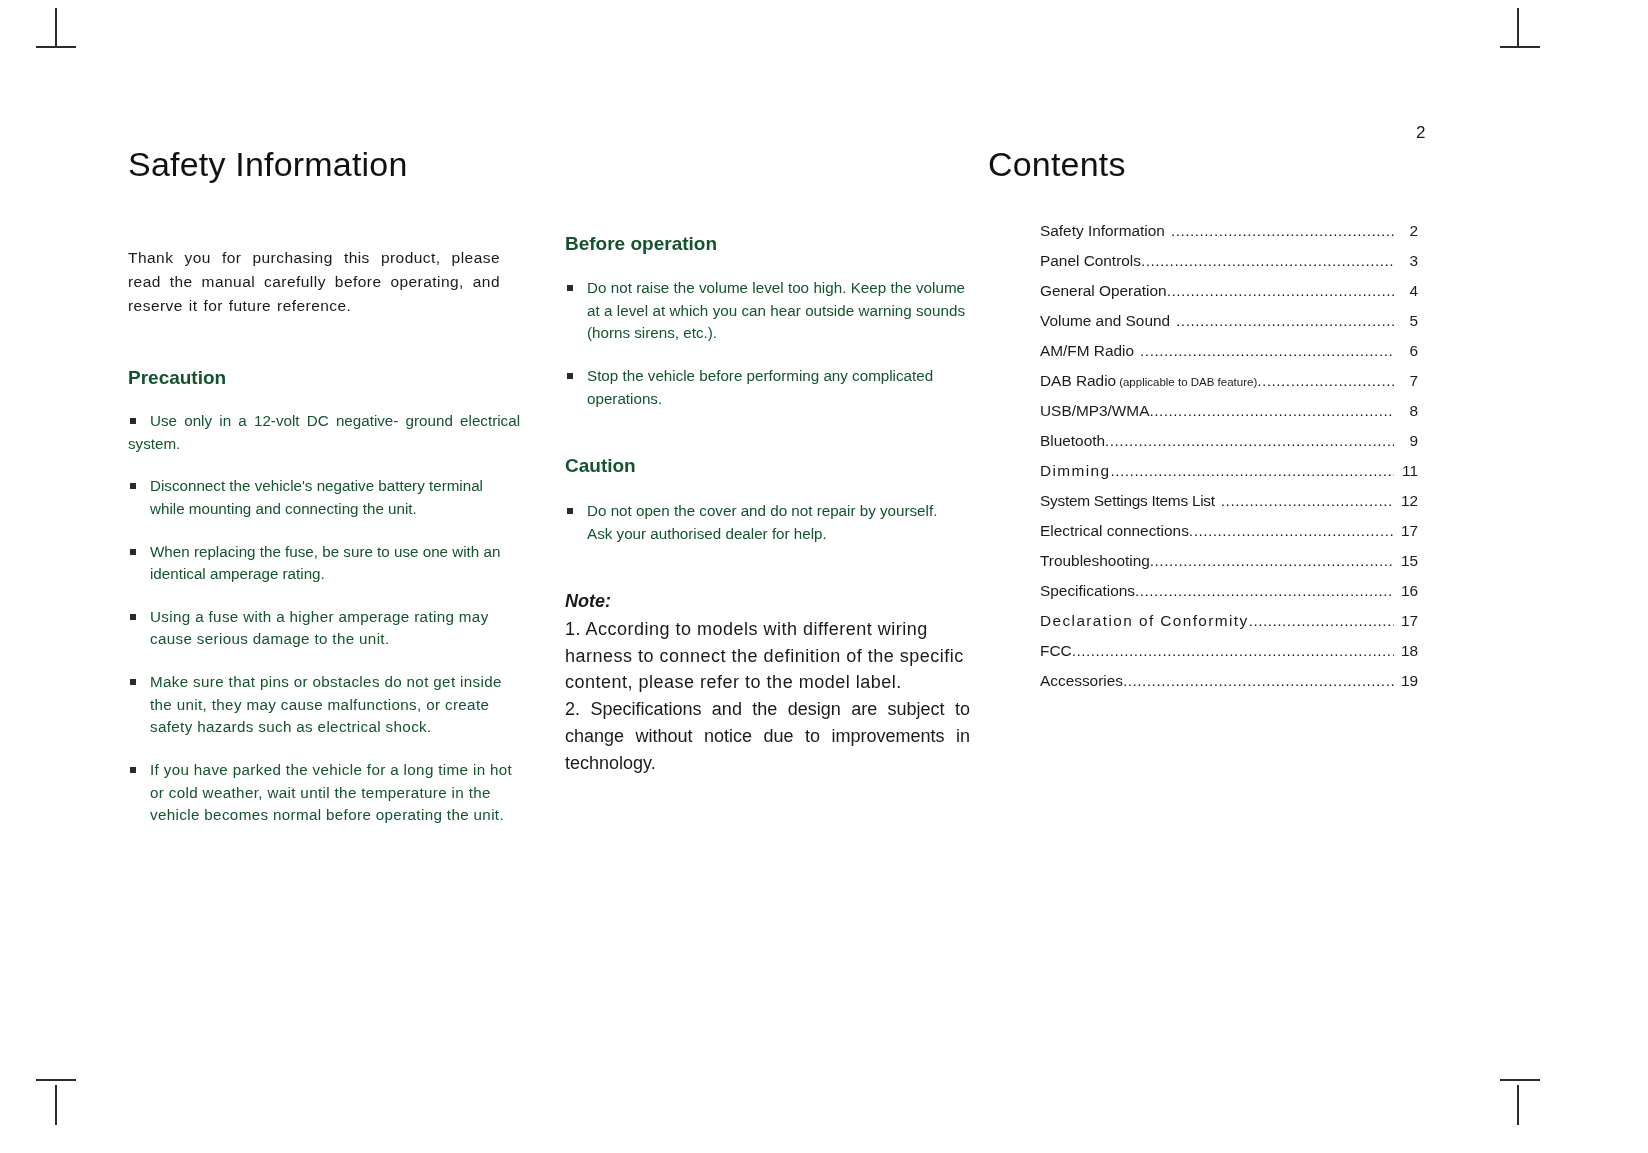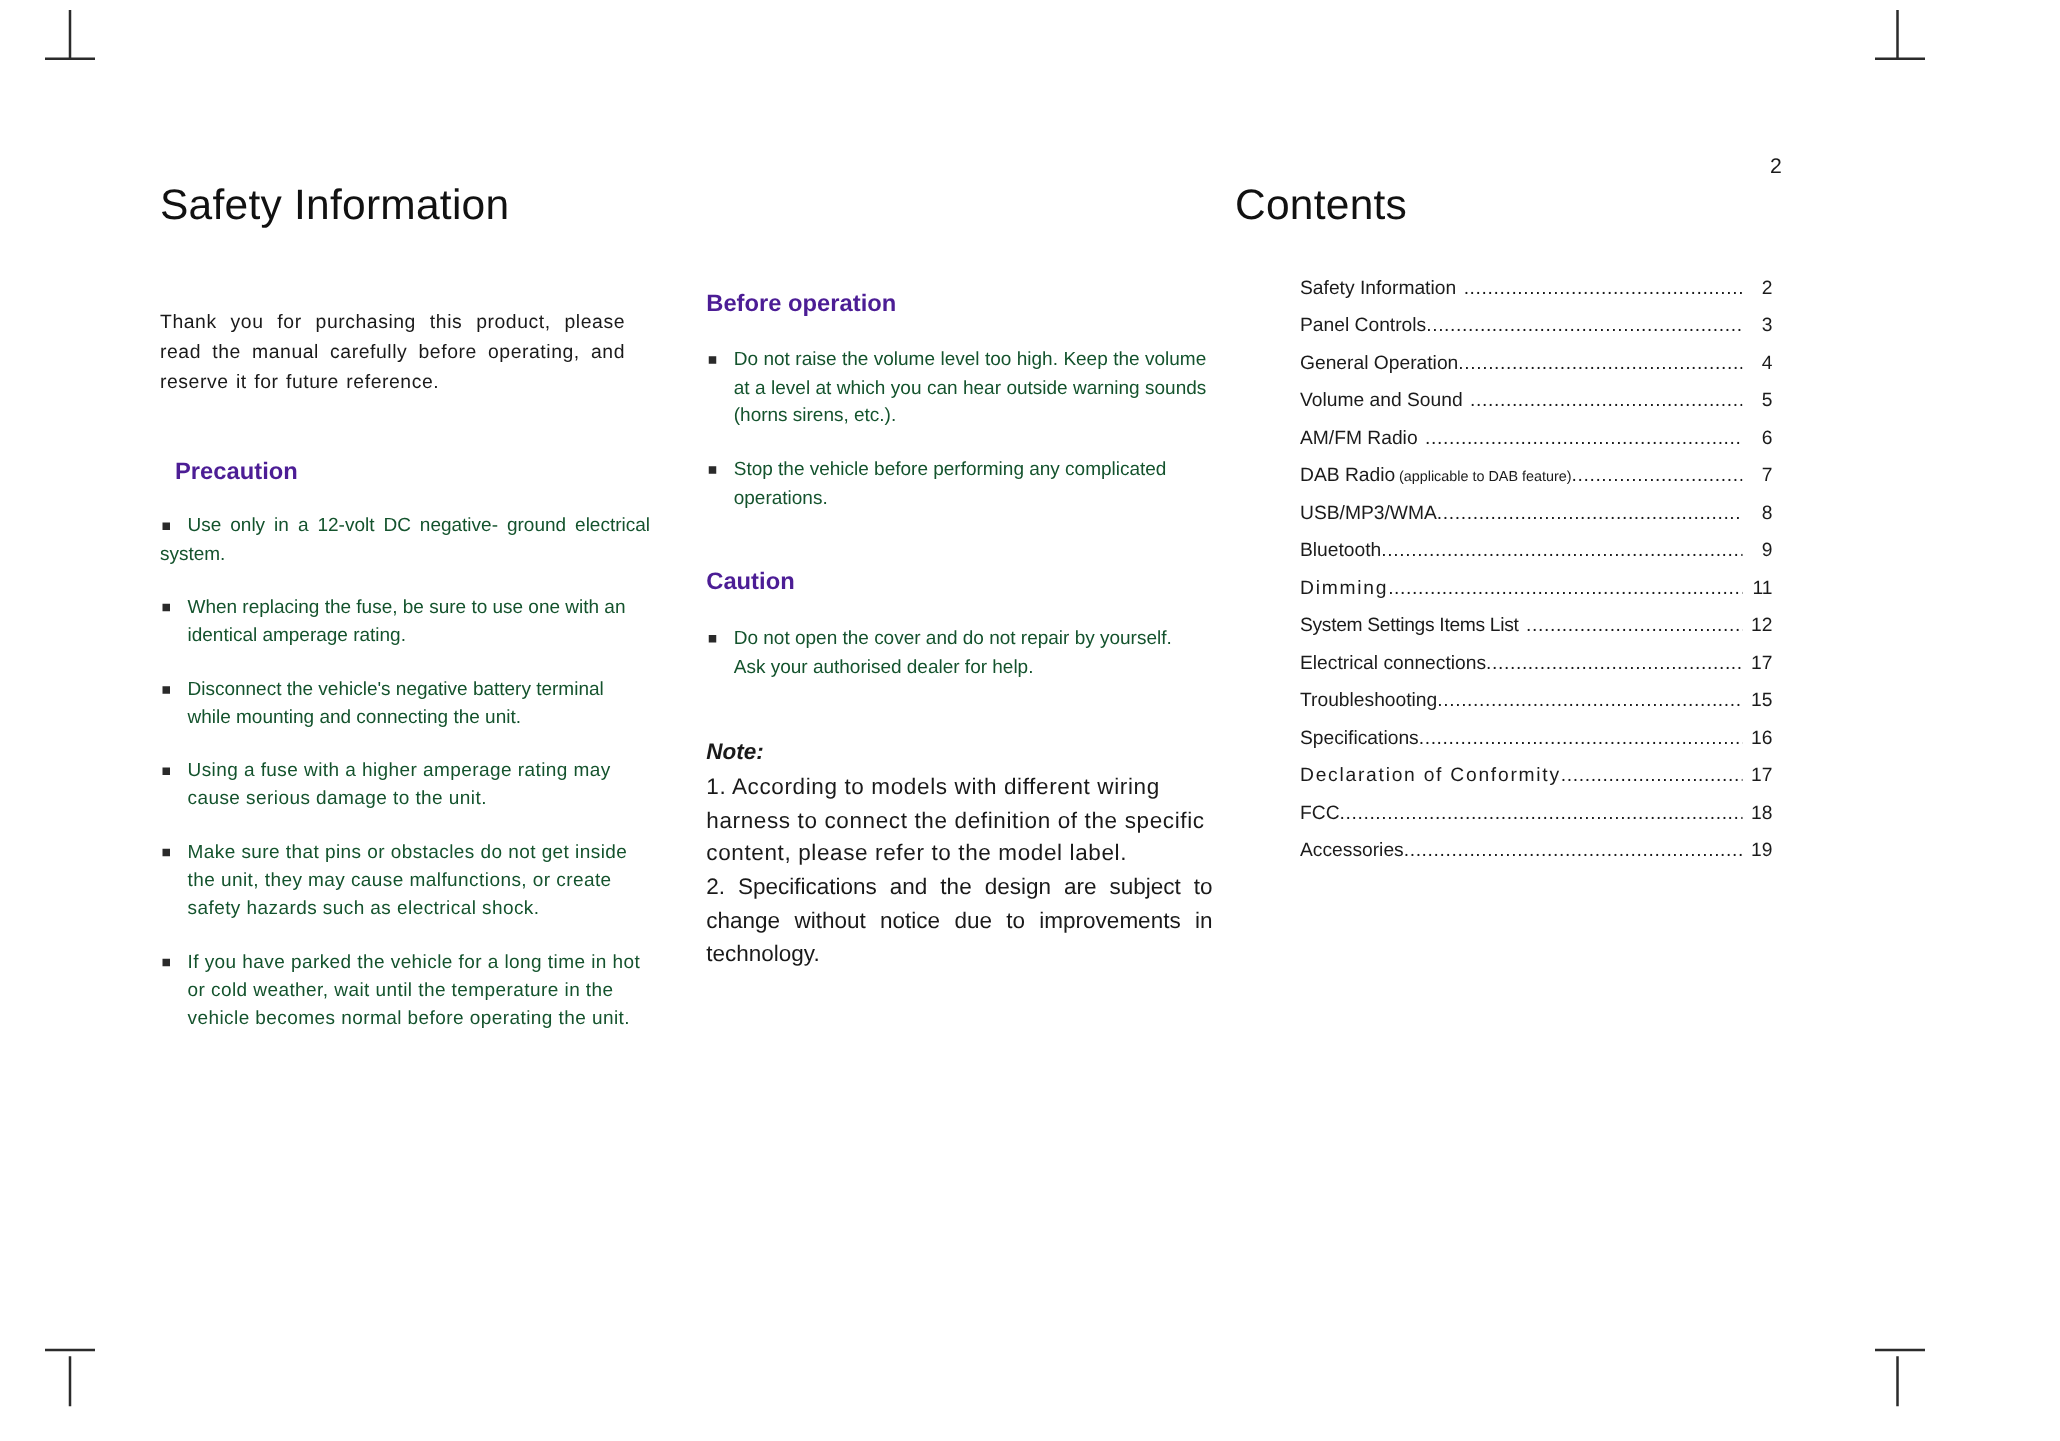--- a/index.html
+++ b/index.html
@@ -63,23 +63,23 @@
     text-align: justify;
     letter-spacing: 0.45px;
     word-spacing: 1.2px;
   }
 
   h2.section {
     font-size: 19px;
     font-weight: bold;
     margin: 0;
     padding: 0;
-    color: #4c1d95;
-  }
-  .sec-precaution { position: absolute; left: 140px; top: 367px; }
+    color: #14532d;
+  }
+  .sec-precaution { position: absolute; left: 128px; top: 367px; }
   .sec-before     { position: absolute; left: 565px; top: 233px; }
   .sec-caution    { position: absolute; left: 565px; top: 455px; }
 
   ul.bullets {
     list-style: none;
     margin: 0;
     padding: 0;
   }
   ul.bullets li {
     position: relative;
@@ -207,22 +207,22 @@
 <div class="page-number">2</div>
 
 <h1 class="doc-title title-left">Safety Information</h1>
 
 <p class="intro">Thank you for purchasing this product, please read the manual carefully before operating, and reserve it for future reference.</p>
 
 <h2 class="section sec-precaution">Precaution</h2>
 
 <ul class="bullets precaution-list">
   <li class="justified">Use only in a 12-volt DC  negative- ground electrical system.</li>
+  <li>Disconnect the vehicle's negative battery terminal while mounting and connecting the unit.</li>
   <li>When replacing the fuse, be sure to use one with an identical amperage rating.</li>
-  <li>Disconnect the vehicle's negative battery terminal while mounting and connecting the unit.</li>
   <li class="wide">Using a fuse with a higher amperage rating may cause serious damage to the unit.</li>
   <li class="wide">Make sure that pins or obstacles do not get inside the unit, they may cause malfunctions, or create safety hazards such as electrical shock.</li>
   <li class="wide">If you have parked the vehicle for a long time in hot or cold weather, wait until the temperature in the vehicle becomes normal before operating the unit.</li>
 </ul>
 
 <h2 class="section sec-before">Before operation</h2>
 
 <ul class="bullets before-list">
   <li class="justified">Do not raise the volume level too high. Keep the volume at a level at which you can hear outside warning sounds  (horns sirens, etc.).</li>
   <li>Stop the vehicle before performing any complicated operations.</li>

